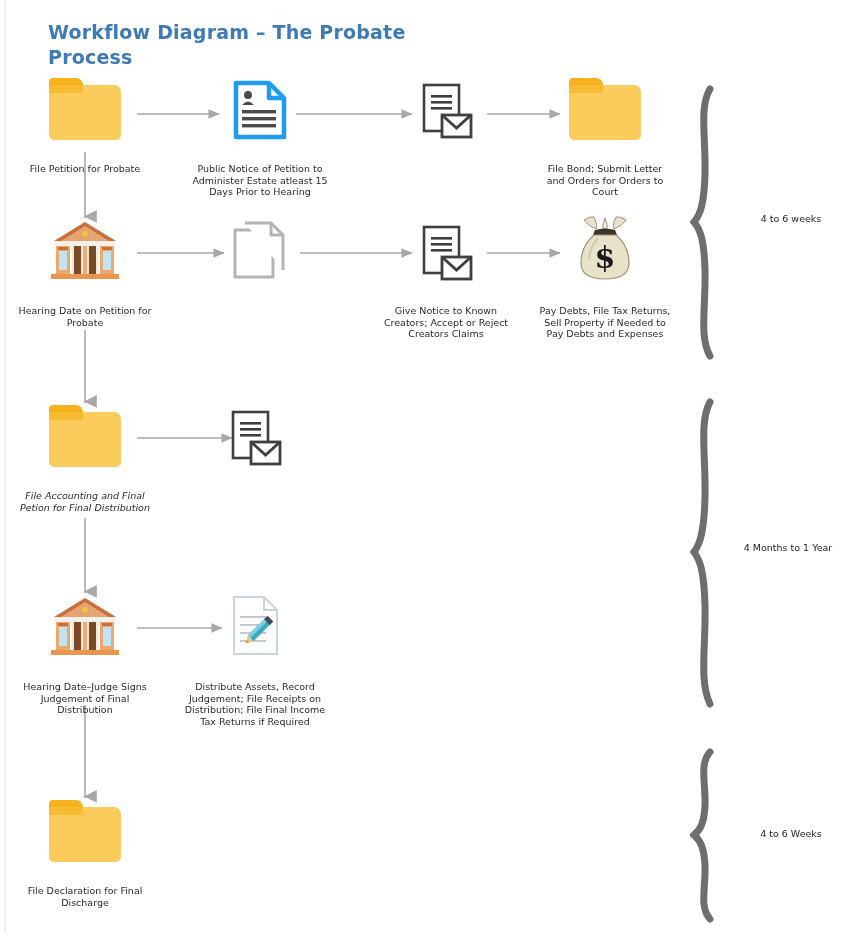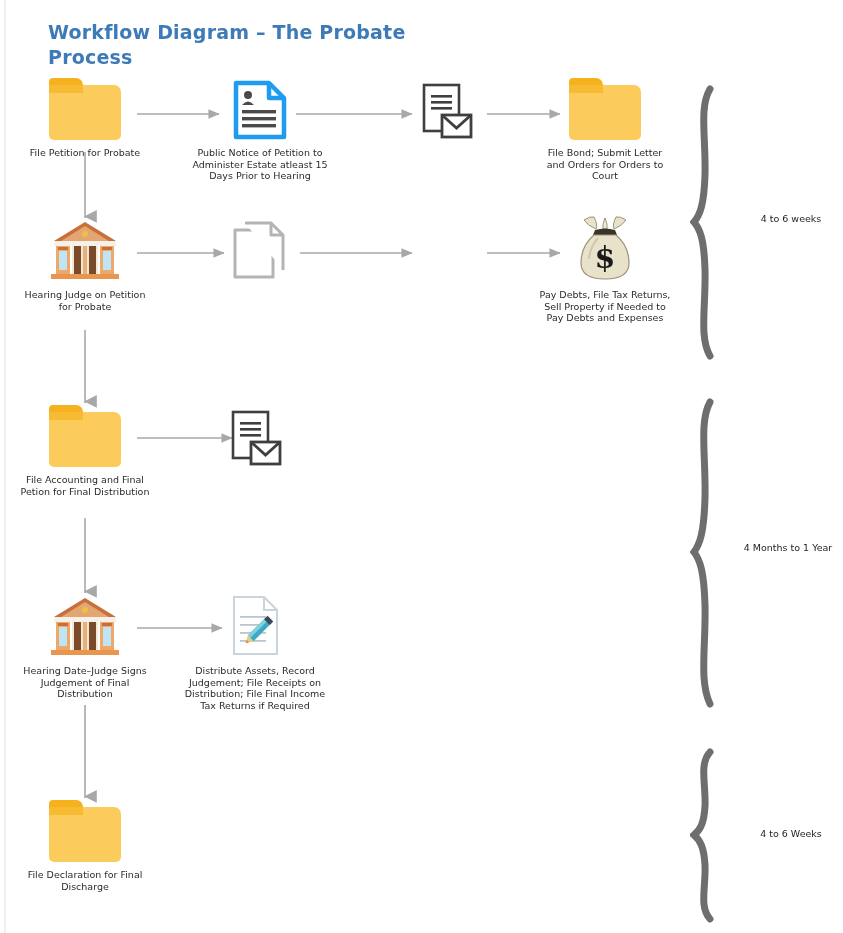--- a/index.html
+++ b/index.html
@@ -17,21 +17,21 @@
     position:absolute;left:44px;top:20px;width:420px;
     font-size:19px;font-weight:bold;line-height:25px;
     color:#3d7ab8;letter-spacing:.2px;
   }
 
   
   .node{position:absolute;text-align:center;}
   .node .icon-wrap{display:flex;align-items:flex-end;justify-content:center;}
   .node .cap{
     font-size:9.5px;line-height:11.6px;color:#2b2b2b;
-    margin-top:7px;
+    margin-top:23px;
   }
 
   
   .folder{position:relative;width:72px;height:62px;}
   .folder .tab{
     position:absolute;left:0;top:0;width:34px;height:13px;
     background:#f5b21c;border-radius:4px 7px 0 0;
   }
   .folder .body{
     position:absolute;left:0;top:7px;width:72px;height:55px;
@@ -168,50 +168,63 @@
         <rect x="57" y="31" width="8" height="19" fill="#bfe4f5"></rect>
         <rect x="12" y="27" width="10" height="3" fill="#c96f3a"></rect>
         <rect x="56" y="27" width="10" height="3" fill="#c96f3a"></rect>
         <rect x="26" y="26" width="26" height="28" fill="#f7e6d0"></rect>
         <rect x="28" y="26" width="7" height="28" fill="#7b4a2a"></rect>
         <rect x="43" y="26" width="7" height="28" fill="#7b4a2a"></rect>
         <rect x="37" y="26" width="4" height="28" fill="#e8b07a"></rect>
         <rect x="5" y="54" width="68" height="5" fill="#e8954f"></rect>
       </svg>
     </div>
-    <div class="cap">Hearing Judge on Petition for Probate</div>
+    <div class="cap">Hearing Date on Petition for Probate</div>
   </div>
 
   <div class="node" style="left:186px;top:218px;width:140px;">
     <div class="icon-wrap" style="height:64px;">
       <svg class="pages" viewBox="0 0 58 62">
         <path d="M4,10 H30 L42,22 V57 H4 Z" fill="#ffffff" stroke="#b4b4b4" stroke-width="3" stroke-linejoin="round"></path>
         <path d="M14,3 H40 L52,15 V50" fill="#ffffff" stroke="#b4b4b4" stroke-width="3" stroke-linejoin="round"></path>
         <path d="M40,3 L40,15 L52,15" fill="none" stroke="#b4b4b4" stroke-width="3" stroke-linejoin="round"></path>
       </svg>
     </div>
   </div>
 
+  <div class="node" style="left:372px;top:220px;width:140px;">
+    <div class="icon-wrap" style="height:62px;">
+      <svg class="mailbox" viewBox="0 0 58 58">
+        <rect x="7" y="3" width="35" height="46" fill="#ffffff" stroke="#3f3f3f" stroke-width="2.6"></rect>
+        <rect x="14" y="13" width="21" height="2.6" fill="#3f3f3f"></rect>
+        <rect x="14" y="19" width="21" height="2.6" fill="#3f3f3f"></rect>
+        <rect x="14" y="25" width="21" height="2.6" fill="#3f3f3f"></rect>
+        <rect x="25" y="33" width="29" height="22" fill="#ffffff" stroke="#3f3f3f" stroke-width="2.8"></rect>
+        <path d="M25,33 L39.5,46 L54,33" fill="none" stroke="#3f3f3f" stroke-width="2.8"></path>
+      </svg>
+    </div>
+    <div class="cap">Give Notice to Known Creators; Accept or Reject Creators Claims</div>
+  </div>
 
   <div class="node" style="left:534px;top:214px;width:134px;">
     <div class="icon-wrap" style="height:68px;">
       <svg class="bag" viewBox="0 0 62 68">
         <path d="M20,3 q4,8 2,12 q-8,-3 -12,-9 q6,-4 10,-3 Z" fill="#e8e2cb" stroke="#9b9478" stroke-width="1"></path>
         <path d="M42,3 q-4,8 -2,12 q8,-3 12,-9 q-6,-4 -10,-3 Z" fill="#e8e2cb" stroke="#9b9478" stroke-width="1"></path>
         <path d="M31,4 q-3,7 -2,11 h4 q1,-4 -2,-11 Z" fill="#f0ead6" stroke="#9b9478" stroke-width="1"></path>
         <path d="M21,16 q10,-3 20,0 l2,5 q-12,3 -24,0 Z" fill="#3a3326"></path>
         <path d="M20,21 q-13,11 -13,28 q0,16 24,16 q24,0 24,-16 q0,-17 -13,-28 Z" fill="#e8e2cb" stroke="#9b9478" stroke-width="1.2"></path>
         <path d="M24,24 q-8,9 -9,21" fill="none" stroke="#cfc8ad" stroke-width="2"></path>
         <text x="31" y="54" font-family="DejaVu Serif, serif" font-size="30" font-weight="bold" fill="#1a1a1a" text-anchor="middle">$</text>
       </svg>
     </div>
     <div class="cap">Pay Debts, File Tax Returns, Sell Property if Needed to Pay Debts and Expenses</div>
   </div>
 
-  <div class="node" style="left:14px;top:405px;width:134px;">
+  <div class="node" style="left:14px;top:405px;width:134px;font-style:italic;">
     <div class="icon-wrap" style="height:62px;">
       <div class="folder">
           <div class="tab"></div>
           <div class="body"></div>
         </div>
     </div>
     <div class="cap">File Accounting and Final Petion for Final Distribution</div>
   </div>
 
   <div class="node" style="left:191px;top:405px;width:120px;">

